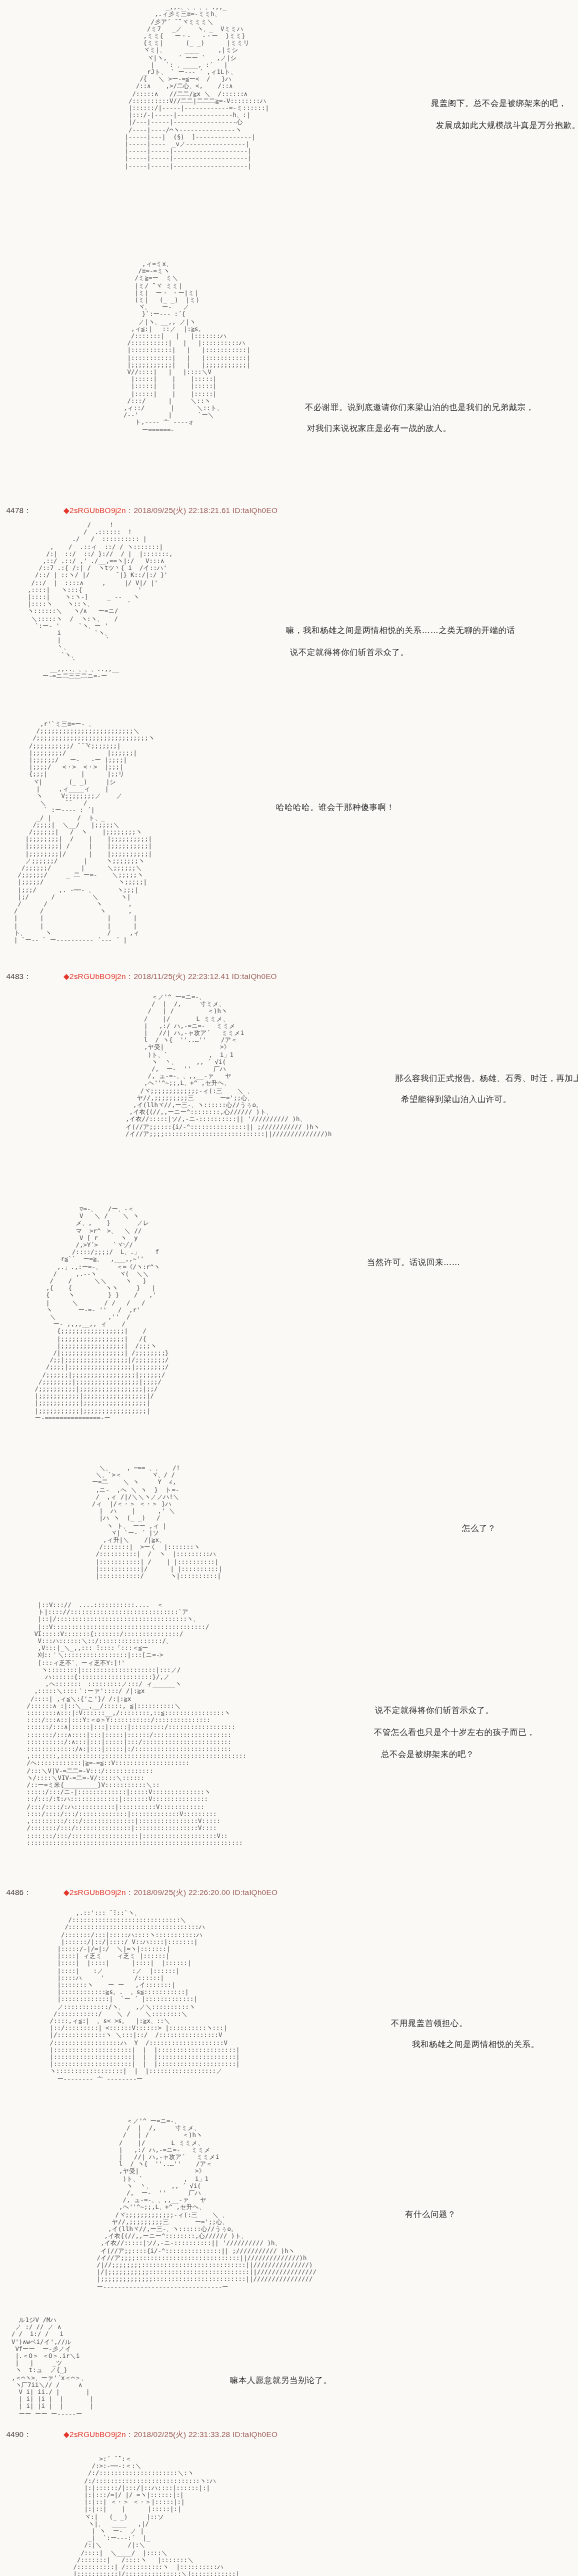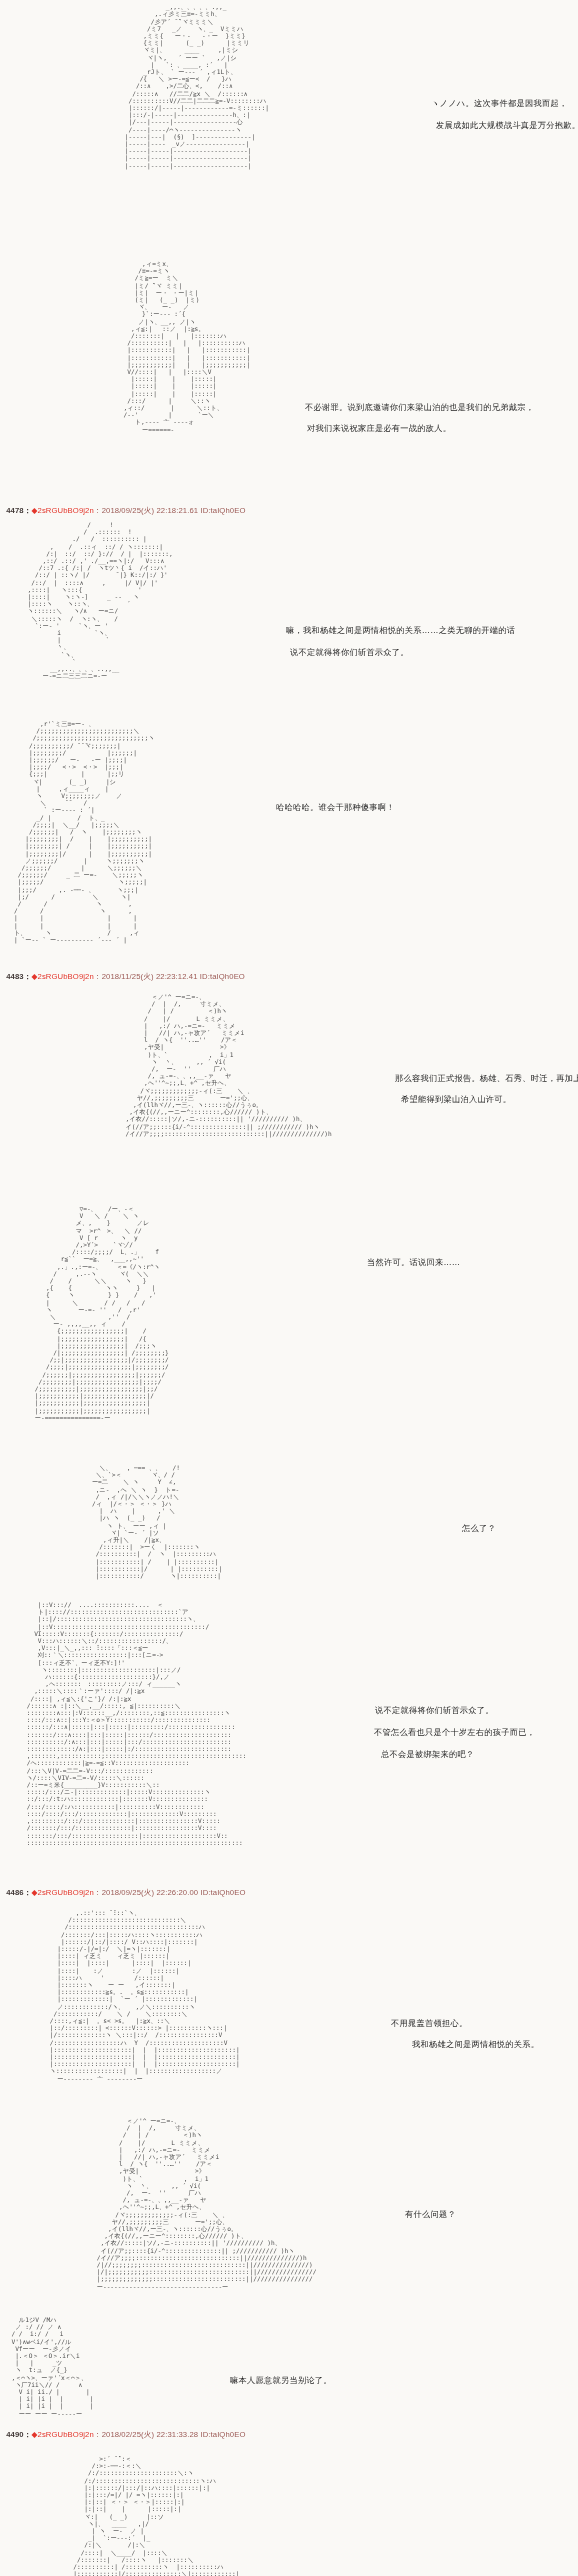--- a/index.html
+++ b/index.html
@@ -20,22 +20,22 @@
   .dline{
     position:absolute;
     font-size:8.2px;color:#1f1f1f;
     white-space:nowrap;
     letter-spacing:0.3px;
   }
   .post-header{
     position:absolute;left:6.2px;
     font-size:7.7px;white-space:nowrap;letter-spacing:0.1px;
   }
-  .post-header .num{color:#433a38;font-weight:bold;}
-  .post-header .trip{color:#e3362b;}
+  .post-header .num{color:#433a38;}
+  .post-header .trip{color:#e3362b;margin-left:32px;}
   .post-header .meta{color:#9c5b56;}
 </style>
 </head>
 <body>
 
 <pre class="aa" style="left:121px;top:3.1px">            _,,.、、、、、.,,_
          ,.ィ彡ミ三≡=-ミミh、
         /彡ア´ ̄ ̄`ヾミミミ＼
        /ミ7   _ノ    ヽ、_  Vミミハ
       ,ミミ{   ー・-   -・ー  }ミミ}
@@ -318,21 +318,21 @@
    |::::::|:::::::::::::::::::::::::::::|:::::::|
    |::::::|:::::::::::::::::::::::::::::|:::::::|
    |::::::|:::::::::::::::::::::::::::::|:::::::|
    ノ::::::|:::::::::::::::::::::::::::::|::::::ヽ
   /:::::::::|:::::::::::::::::::::::::::::|:::::::::＼
  /::::::::::::|:::::::::::::::::::::::::::::|::::::::::::ヽ
  |:::::::::::::|:::::::::::::::::::::::::::::|:::::::::::::|
  |:::::::::::::|:::::::::::::::::::::::::::::|:::::::::::::|
  ー-----------------------ー</pre>
 
-<div class="dline" style="left:431px;top:98px">ヽノノハ。这次事件都是因我而起，</div>
+<div class="dline" style="left:431px;top:98px">晁盖阁下。总不会是被绑架来的吧，</div>
 <div class="dline" style="left:436px;top:120px">发展成如此大规模战斗真是万分抱歉。</div>
 
 <div class="dline" style="left:305px;top:402px">不必谢罪。说到底邀请你们来梁山泊的也是我们的兄弟戴宗，</div>
 <div class="dline" style="left:307px;top:423px">对我们来说祝家庄是必有一战的敌人。</div>
 
 <div class="dline" style="left:286px;top:625px">嘛，我和杨雄之间是两情相悦的关系……之类无聊的开端的话</div>
 <div class="dline" style="left:290px;top:647px">说不定就得将你们斩首示众了。</div>
 
 <div class="dline" style="left:276px;top:802px">哈哈哈哈。谁会干那种傻事啊！</div>
 

